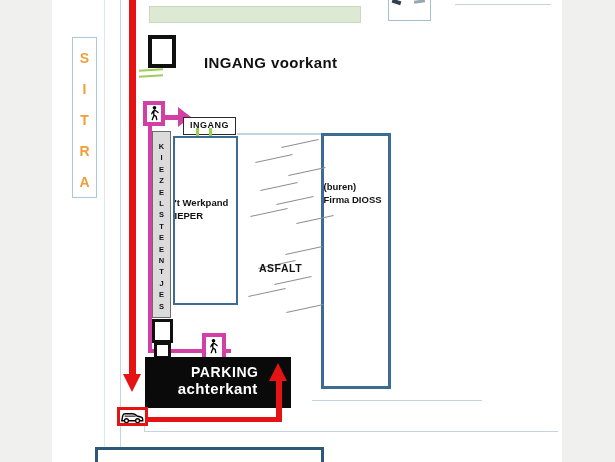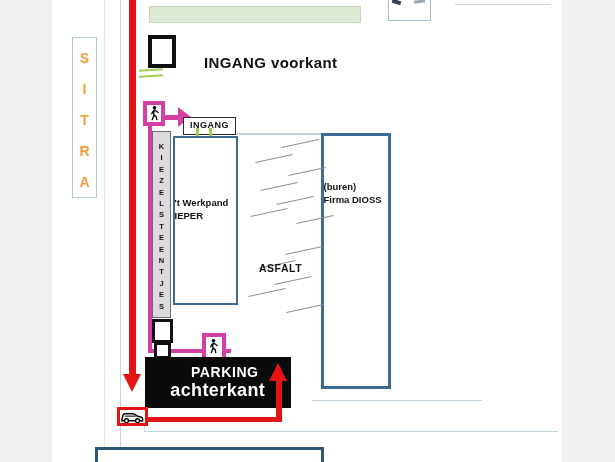--- a/index.html
+++ b/index.html
@@ -62,21 +62,21 @@
   .hatch{position:absolute;width:38px;height:1.2px;background:#8f8f8f;transform:rotate(-12deg);}
 
   
   .door-a{left:151.5px;top:318.5px;width:21.5px;height:24px;border:3px solid #101010;background:#fff;}
   .door-b{left:153.5px;top:342px;width:17px;height:17px;border:3px solid #101010;background:#fff;}
 
   
   .back-sign{left:145px;top:356.5px;width:145.5px;height:51.5px;background:#0a0a0a;color:#fff;
              font-weight:bold;text-align:center;padding-top:7px;}
   .back-sign .l1{font-size:14px;letter-spacing:.6px;padding-left:14px;}
-  .back-sign .l2{font-size:18px;letter-spacing:.4px;}
+  .back-sign .l2{font-size:15px;letter-spacing:.4px;}
 
   
   .car-box{left:116.5px;top:406.5px;width:31.5px;height:19.5px;border:3px solid #e41414;background:#fff;
            display:flex;align-items:center;justify-content:center;}
 
   
   .cutoff-box{left:388px;top:-2px;width:42.5px;height:23px;border:1.2px solid #a3bfd0;background:#fff;}
   .cutoff-mark1{left:392px;top:0;width:9px;height:4px;background:#30404c;transform:rotate(18deg);}
   .cutoff-mark2{left:414px;top:0;width:11px;height:3px;background:#9aa7ae;transform:rotate(-8deg);}
 </style>

